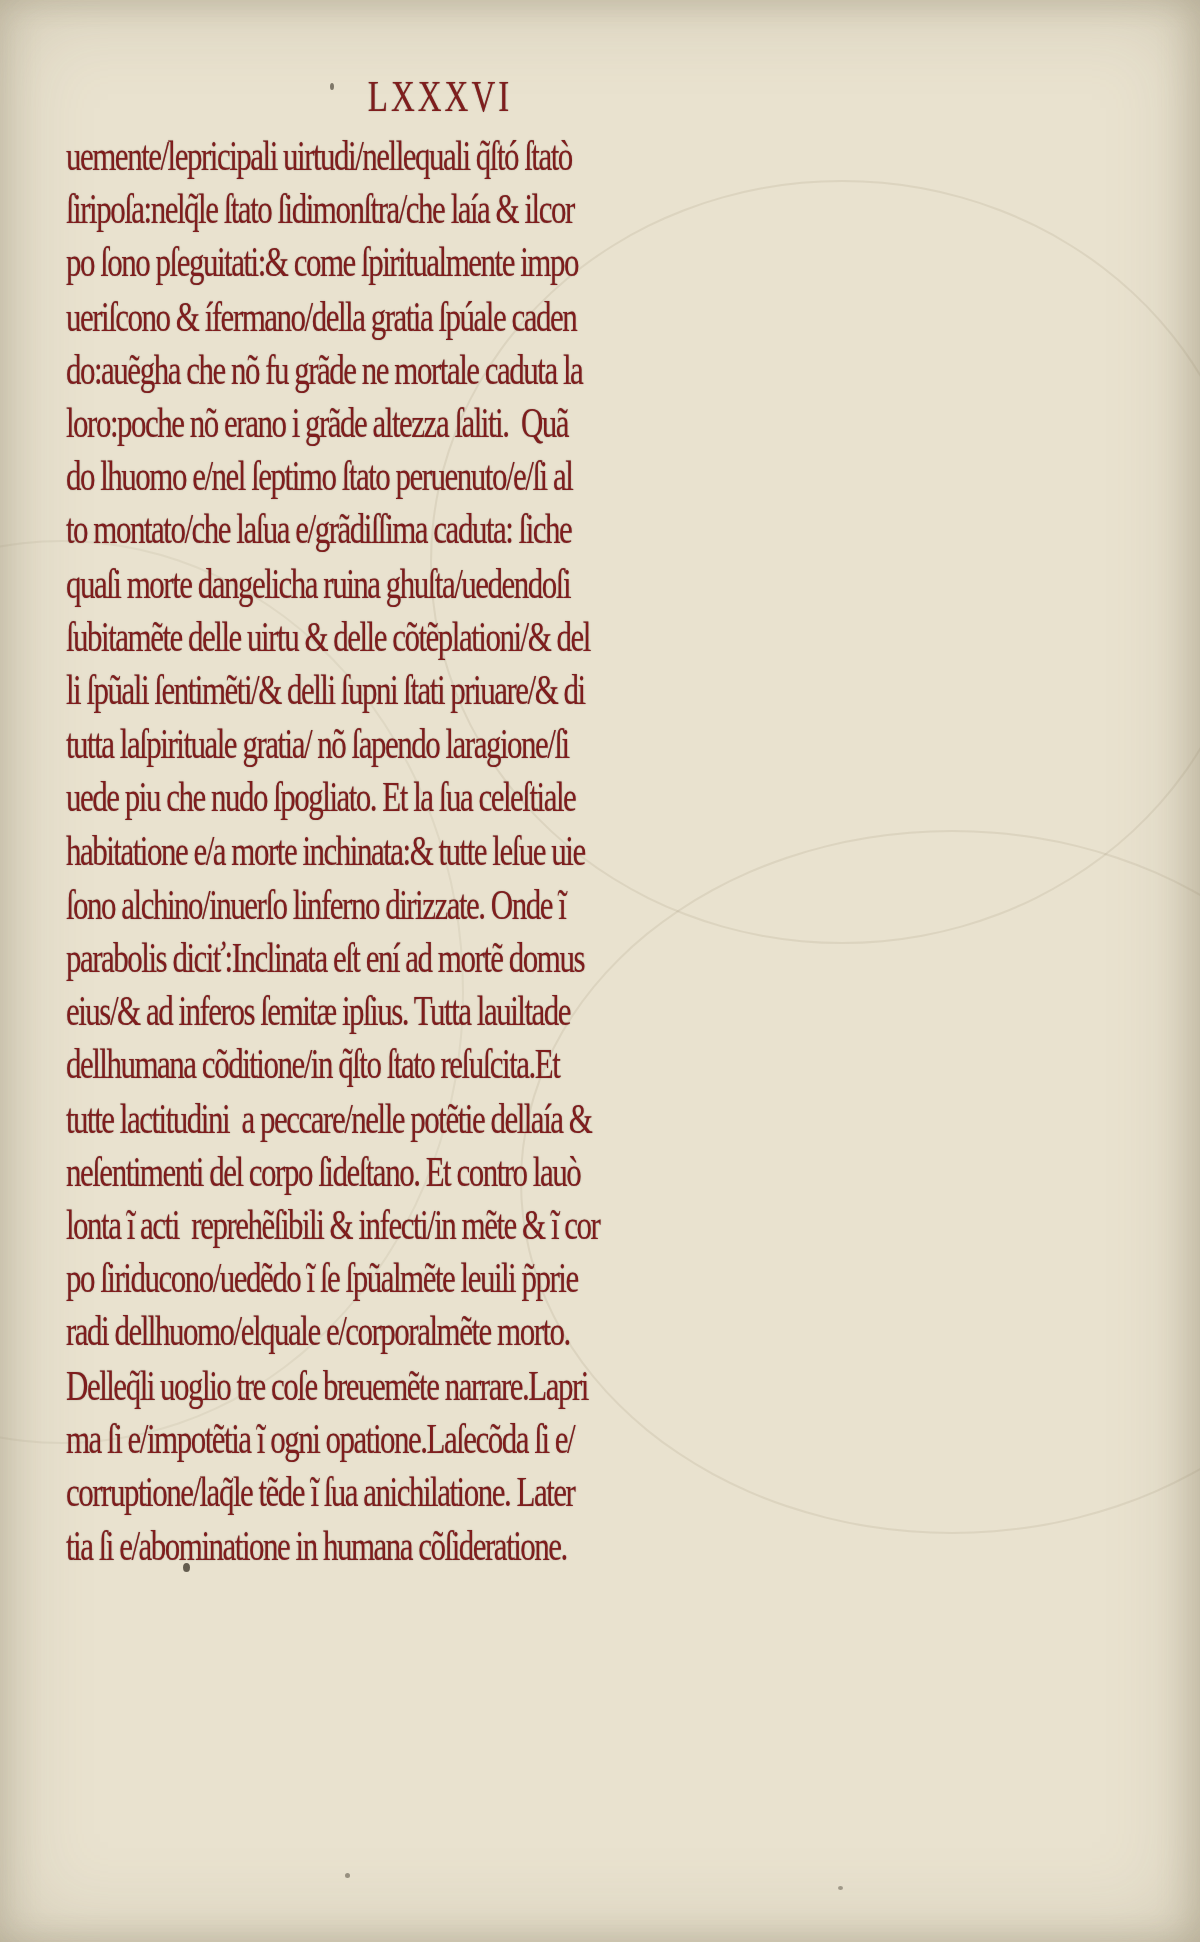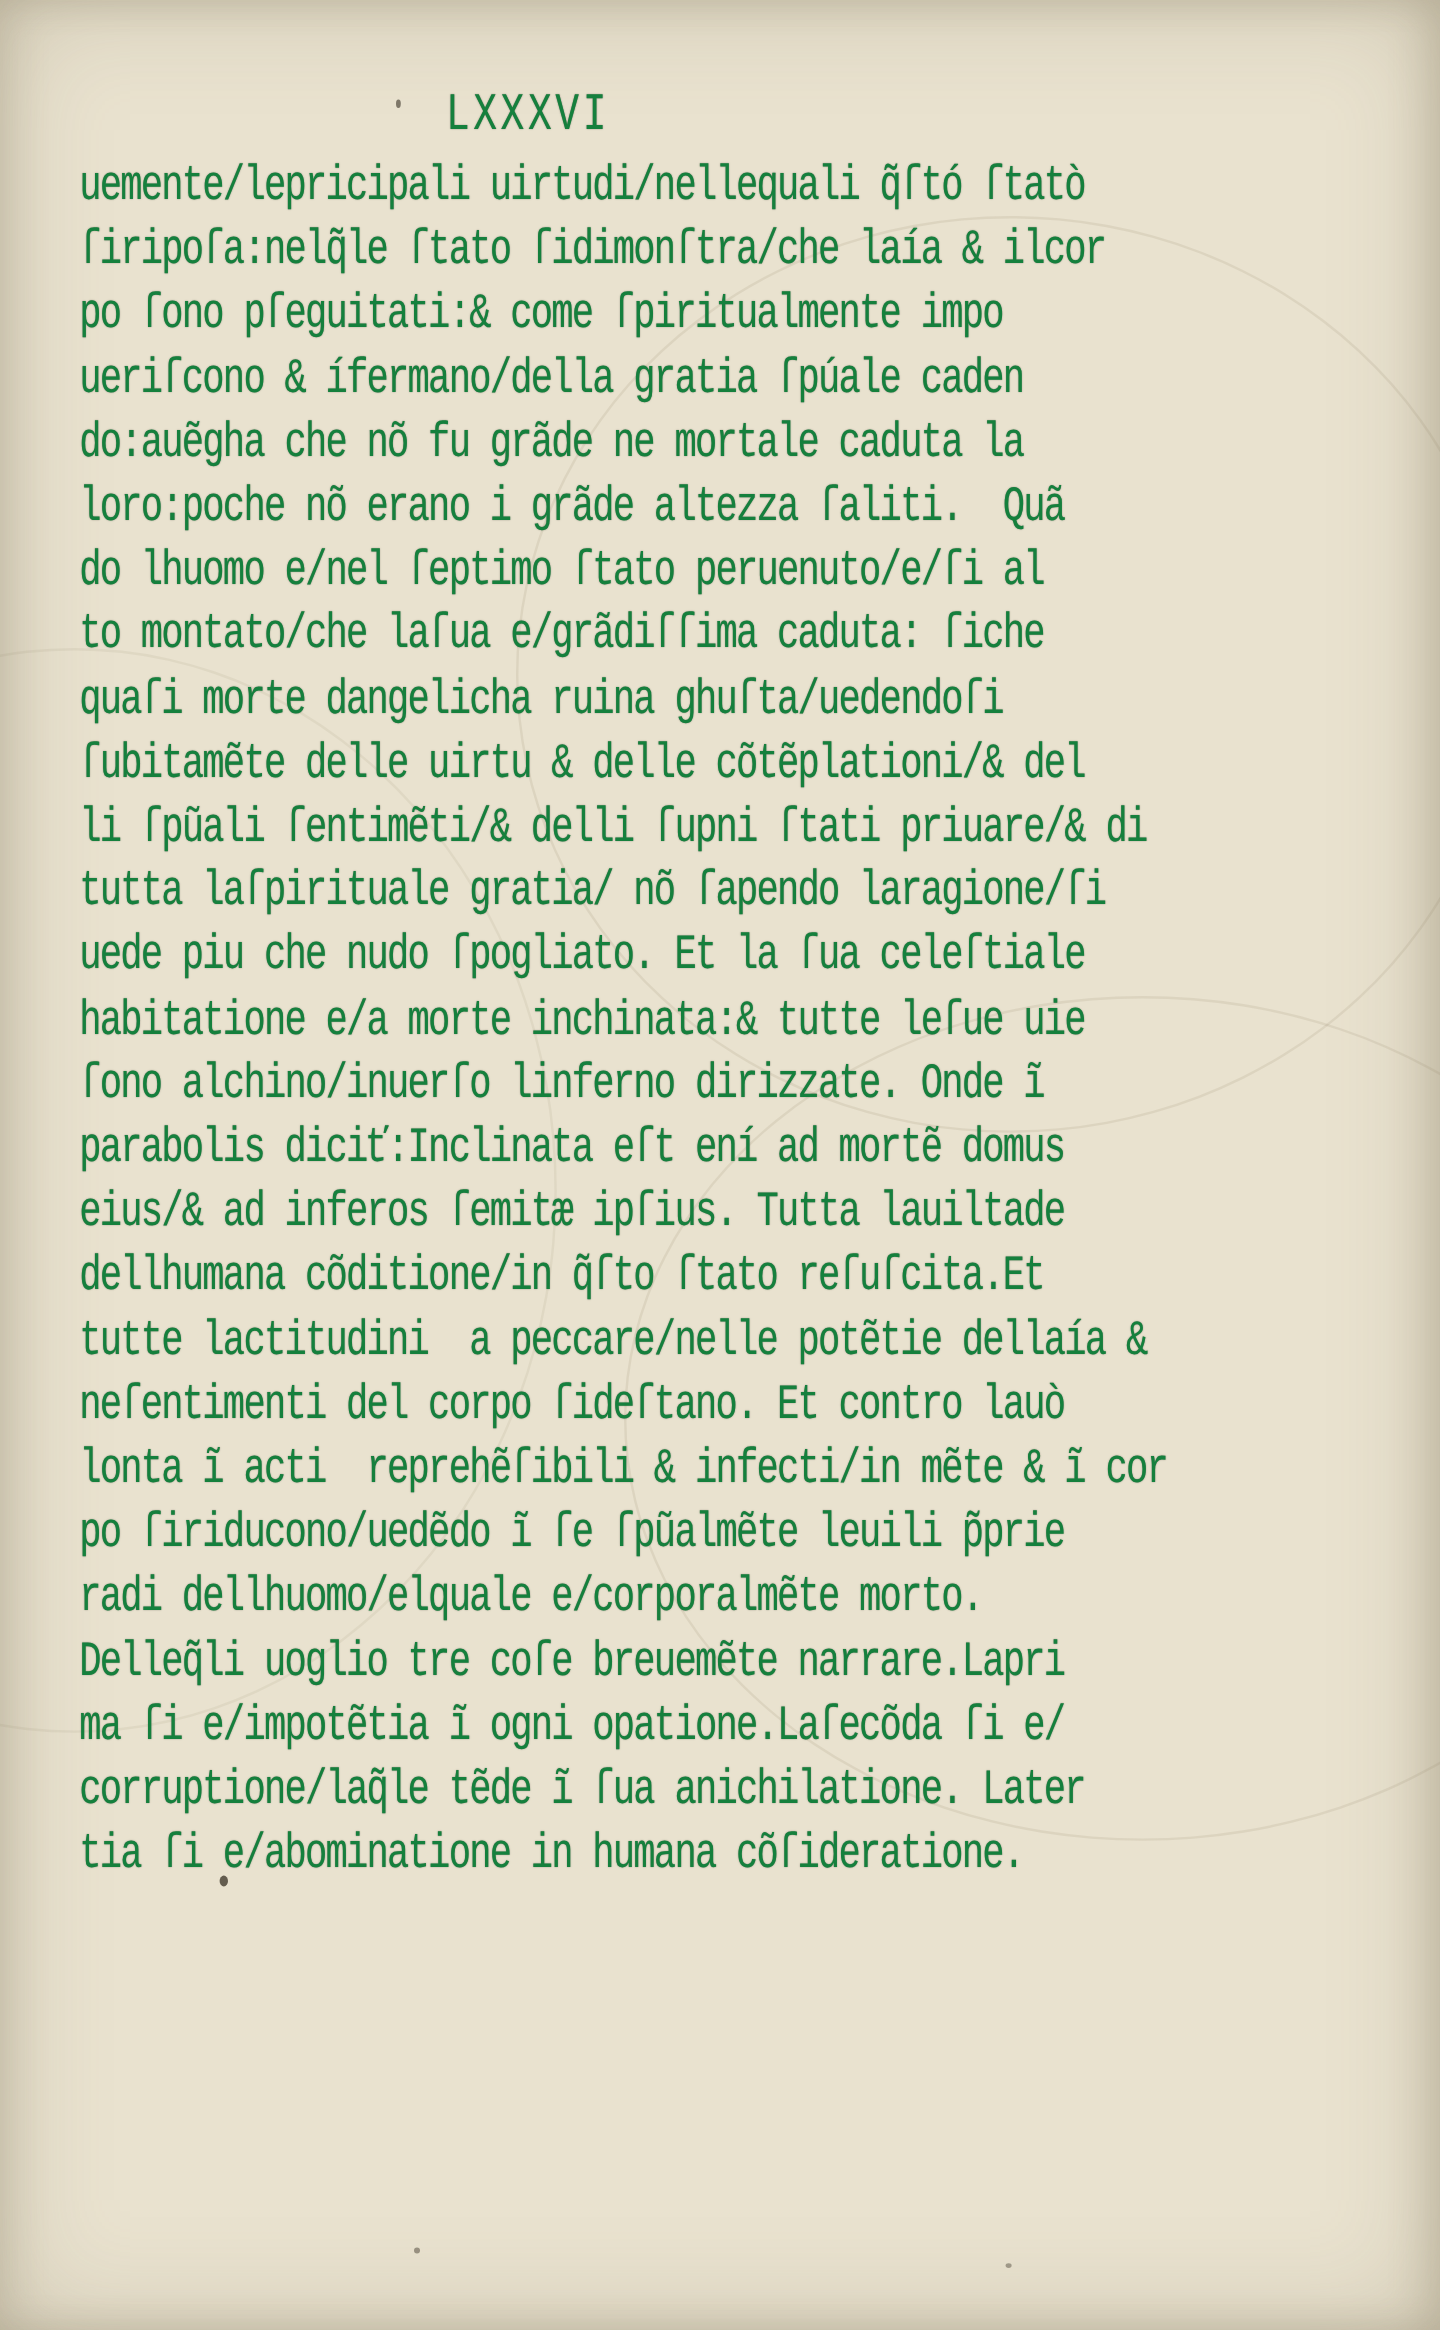--- a/index.html
+++ b/index.html
@@ -9,22 +9,22 @@
   }
   .page {
     position: relative;
     width: 1200px;
     height: 1942px;
     background: #e9e2cf;
     overflow: hidden;
     box-shadow: inset 0 0 90px rgba(118, 106, 80, 0.28),
                 inset -14px 0 30px rgba(118, 106, 80, 0.18),
                 inset 14px 0 30px rgba(118, 106, 80, 0.12);
-    font-family: Liberation Mono, monospace;
-    color: #15803d;
+    font-family: Liberation Serif, serif;
+    color: #7f1d1d;
   }
   
   .watermark {
     position: absolute;
     border: 2px solid rgba(140, 128, 100, 0.14);
     border-radius: 50%;
     pointer-events: none;
   }
   .wm1 { left: 430px; top: 180px;  width: 820px; height: 760px; }
   .wm2 { left: 520px; top: 830px;  width: 860px; height: 700px; }

